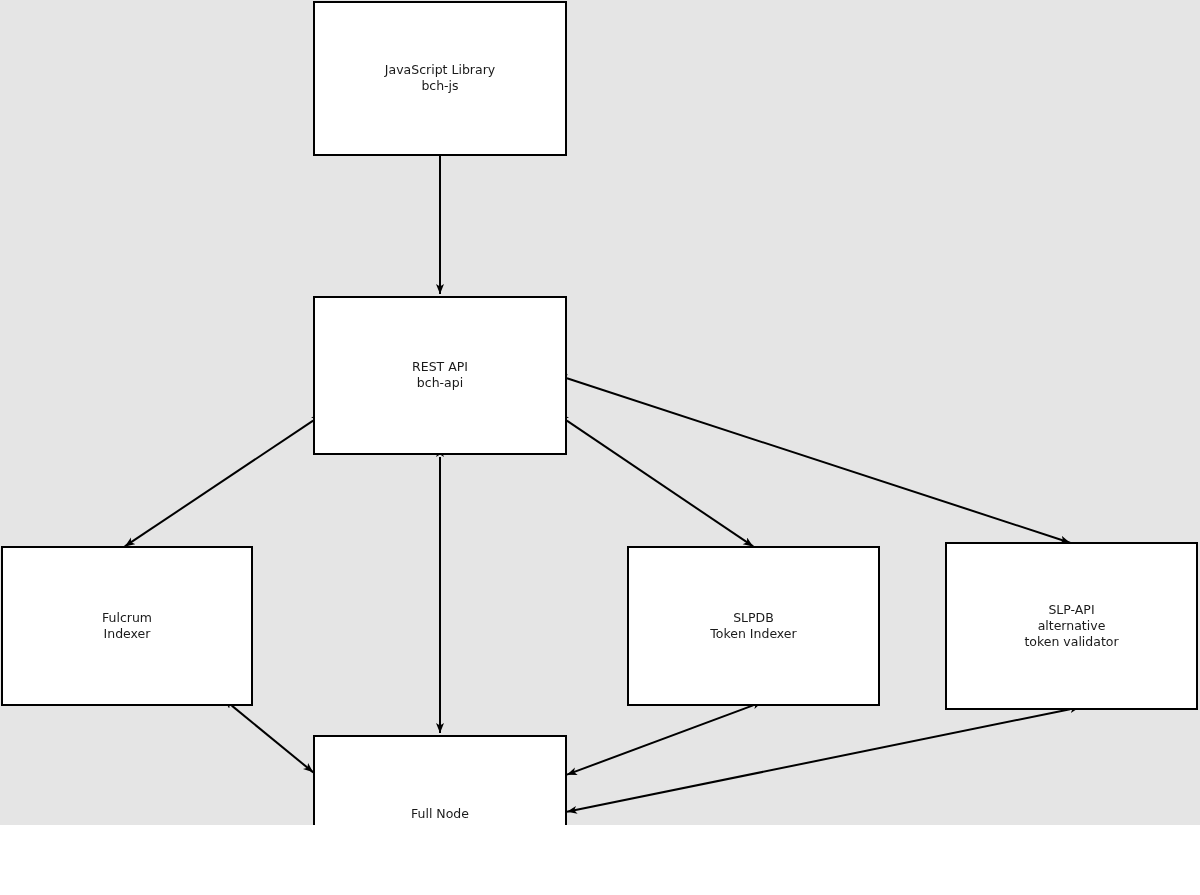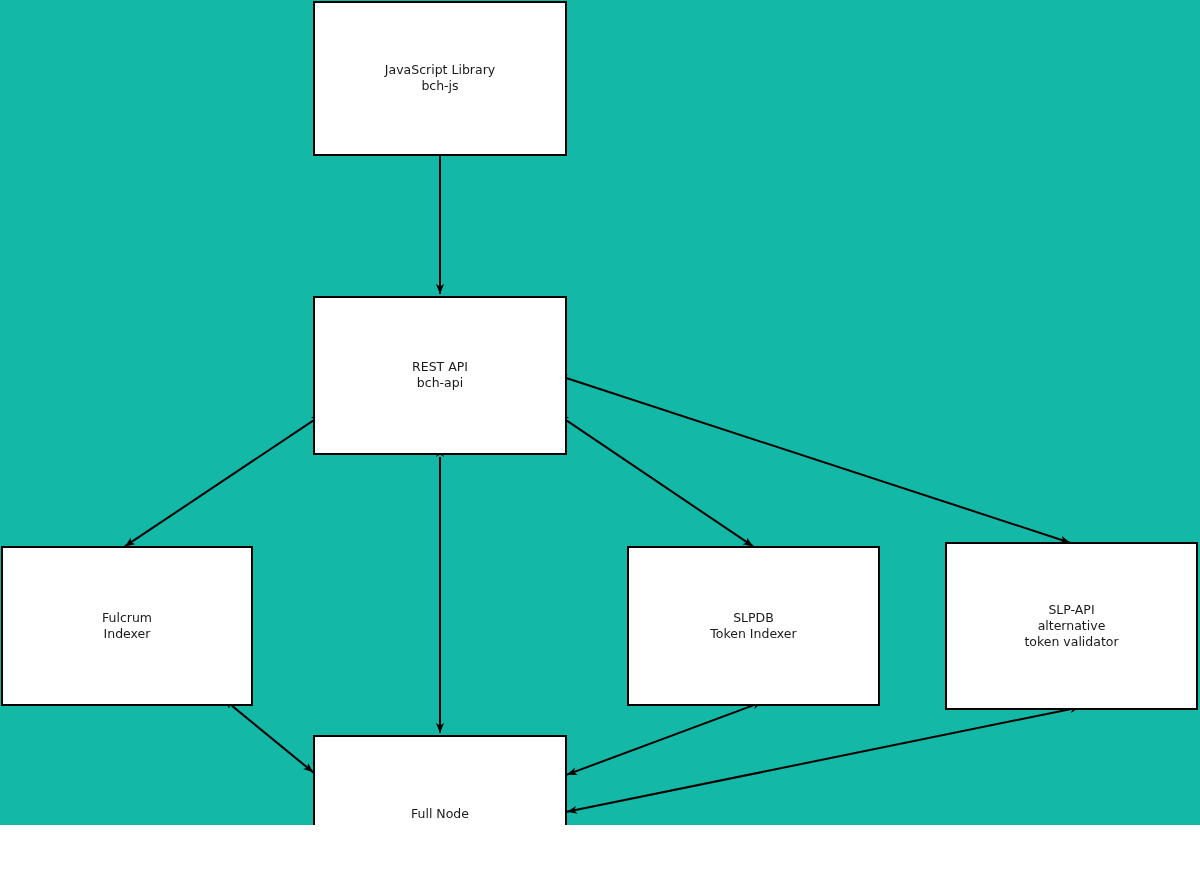--- a/index.html
+++ b/index.html
@@ -7,21 +7,21 @@
     padding: 0;
     background: #ffffff;
   }
   body {
     font-family: "DejaVu Sans", sans-serif;
   }
   #diagram-root {
     position: relative;
     width: 1200px;
     height: 825px;
-    background: #14b8a6;
+    background: #e5e5e5;
     overflow: hidden;
   }
   #diagram-svg {
     position: absolute;
     top: 0;
     left: 0;
     width: 1200px;
     height: 895px;
     display: block;
   }

